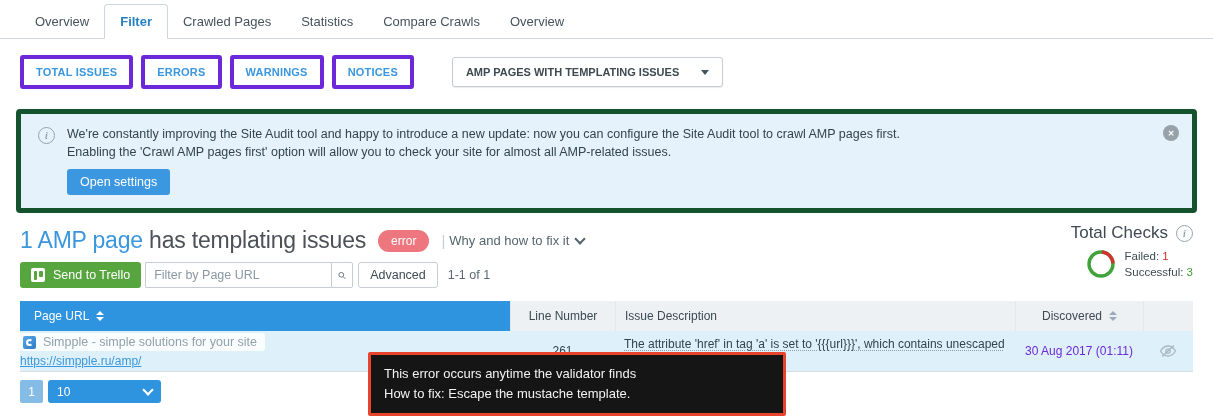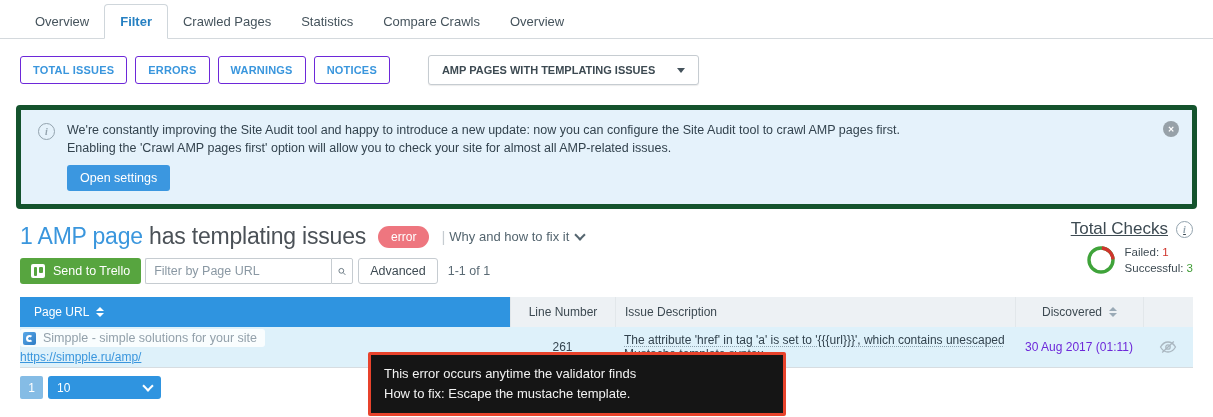--- a/index.html
+++ b/index.html
@@ -7,21 +7,21 @@
        font-family:"Liberation Sans",sans-serif;-webkit-font-smoothing:antialiased;}
 
   
   .tabbar{display:flex;align-items:flex-end;padding:6px 20px 0;border-bottom:1px solid #d4d9dd;height:39px;box-sizing:border-box;}
   .tab{padding:9px 15px;font-size:13px;color:#45535c;cursor:pointer;white-space:nowrap;}
   .tab.active{border:1px solid #cfd6db;border-bottom:1px solid #fff;margin-bottom:-1px;border-radius:4px 4px 0 0;
               color:#2680c2;font-weight:bold;background:#fff;}
 
   
   .filterbar{display:flex;align-items:center;gap:8px;margin:16px 20px 0;}
-  .filter-btn{border:1px solid #6d28d9;color:#3a96dd;font-weight:bold;font-size:11px;padding:7px 12px;
+  .filter-btn{border:4px solid #6d28d9;color:#3a96dd;font-weight:bold;font-size:11px;padding:7px 12px;
               border-radius:3px;background:#fff;letter-spacing:.2px;cursor:pointer;}
   .issue-dd{margin-left:30px;border:1px solid #c6ccd1;border-radius:3px;padding:8px 13px;font-size:11px;font-weight:bold;
             color:#3d4a52;display:flex;align-items:center;gap:22px;background:#fff;box-shadow:0 1px 1px rgba(0,0,0,.08);cursor:pointer;}
   .caret-dn{width:0;height:0;border-left:4px solid transparent;border-right:4px solid transparent;border-top:5px solid #45535c;}
 
   
   .banner{position:relative;margin:20px 16px 0;background:#e5f2fb;border:5px solid #14532d;border-radius:4px;
           padding:11px 44px 13px 46px;box-sizing:border-box;}
   .banner .bline{font-size:12.5px;color:#33434e;line-height:18px;}
   .circle-i{width:15px;height:15px;border:1px solid #93a3ae;border-radius:50%;color:#93a3ae;
@@ -38,21 +38,21 @@
   .main{position:relative;margin:14px 20px 0;}
   .heading-row{display:flex;align-items:center;}
   h1{font-size:23px;font-weight:normal;color:#4b5157;margin:0;letter-spacing:-.2px;}
   h1 .count{color:#3a96dd;}
   .badge{background:#ee767f;color:#fff;font-size:12px;padding:4px 13px;border-radius:12px;margin-left:12px;}
   .hdivider{color:#c6ccd1;margin:0 4px 0 12px;font-size:15px;}
   .help-link{color:#54656f;font-size:13px;display:flex;align-items:center;gap:7px;cursor:pointer;}
   .chev{width:6px;height:6px;border-right:2px solid #54656f;border-bottom:2px solid #54656f;
         transform:rotate(45deg);margin-top:-4px;}
   .total-checks{position:absolute;right:0;top:-4px;}
-  .tc-title-row{display:flex;align-items:center;gap:8px;justify-content:flex-end;font-size:17px;color:#3d4a52;text-decoration:underline;}
+  .tc-title-row{display:flex;align-items:center;gap:8px;justify-content:flex-end;font-size:17px;color:#3d4a52;}
   .tc-stats{display:flex;gap:9px;margin-top:5px;align-items:center;justify-content:flex-end;}
   .tc-labels{font-size:11.5px;color:#3d4a52;line-height:16px;text-align:left;}
   .tc-failed-val{color:#d0342c;}
   .tc-success-val{color:#3f9c35;}
 
   .toolbar{display:flex;align-items:center;margin-top:8px;}
   .trello-btn{display:flex;gap:8px;align-items:center;background:#57a53f;color:#fff;border:none;border-radius:3px;
               padding:5px 11px;font-size:12.5px;margin-right:4px;cursor:pointer;font-family:inherit;height:26px;box-sizing:border-box;}
   .trello-icon{width:14px;height:14px;background:#fff;border-radius:2px;position:relative;}
   .trello-icon::before{content:"";position:absolute;left:2.5px;top:2.5px;width:3.5px;height:9px;background:#57a53f;border-radius:1px;}

